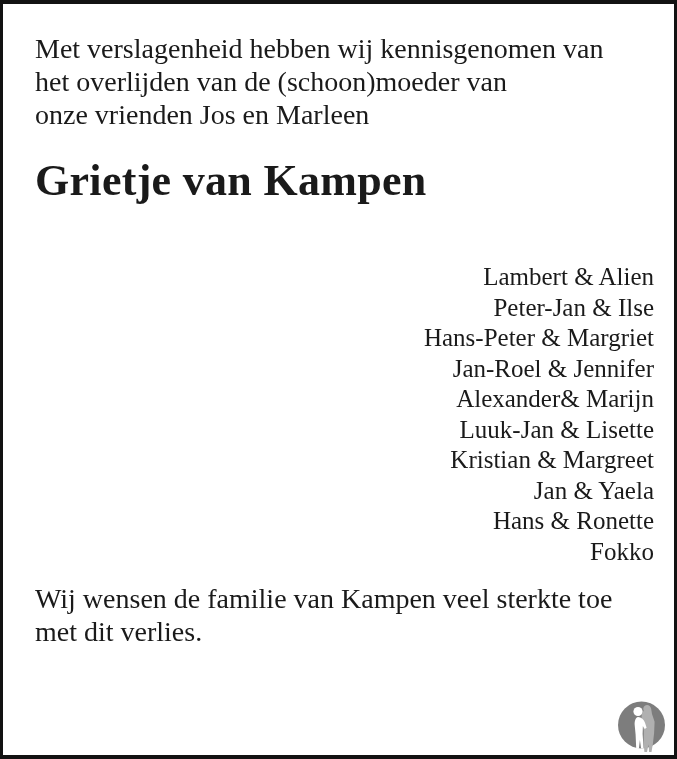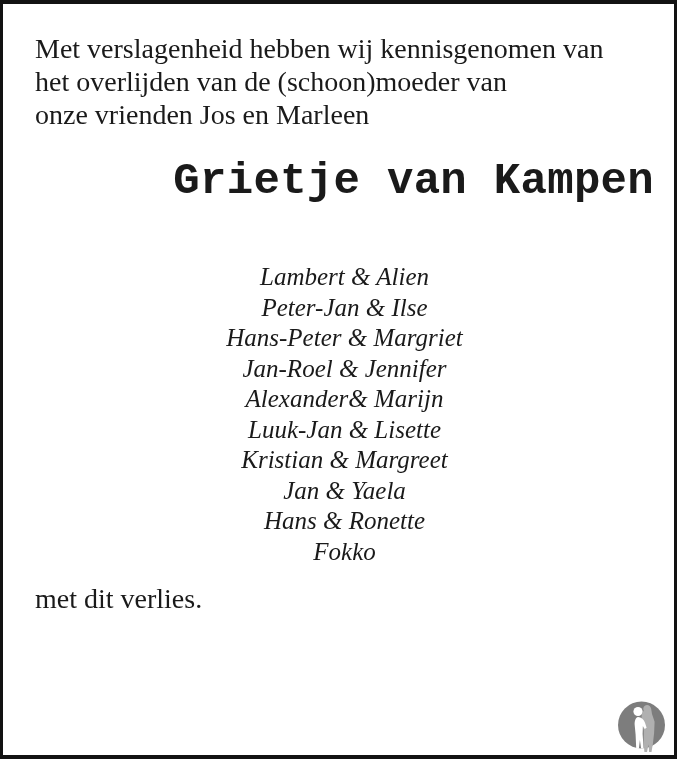--- a/index.html
+++ b/index.html
@@ -28,28 +28,26 @@
   }
   .block-line {
     display: block;
     white-space: nowrap;
   }
   .deceased-name {
     margin: 25px 0 0 0;
     font-size: 44px;
     line-height: 50px;
     font-weight: bold;
-    text-align: right;
+    text-align: left;
     letter-spacing: 0.3px;
-    font-family: Liberation Mono, monospace;
   }
   .names-list {
     margin: 56px 0 0 0;
-    text-align: center;
-    font-style: italic;
+    text-align: right;
     font-size: 25px;
     line-height: 30.5px;
   }
   .condolence {
     margin: 15px 0 0 0;
     font-size: 28px;
     line-height: 33px;
   }
   .place-date {
     margin: 14px 0 0 0;
@@ -90,20 +88,21 @@
     <span class="block-line">Jan-Roel &amp; Jennifer</span>
     <span class="block-line">Alexander&amp; Marijn</span>
     <span class="block-line">Luuk-Jan &amp; Lisette</span>
     <span class="block-line">Kristian &amp; Margreet</span>
     <span class="block-line">Jan &amp; Yaela</span>
     <span class="block-line">Hans &amp; Ronette</span>
     <span class="block-line">Fokko</span>
   </div>
 
   <p class="condolence">
+    <span class="block-line">Wij wensen de familie van Kampen veel sterkte toe</span>
     <span class="block-line">met dit verlies.</span>
   </p>
 
 
   <div class="logo">
     <svg viewBox="0 0 48 56" xmlns="http://www.w3.org/2000/svg">
       <circle cx="23.5" cy="26" r="23.5" fill="#7d7d7d"></circle>
 
       <path fill="#b0b0b0" d="M26.5 7
         c2.8 -2.2 6 -0.4 6.6 2.6

